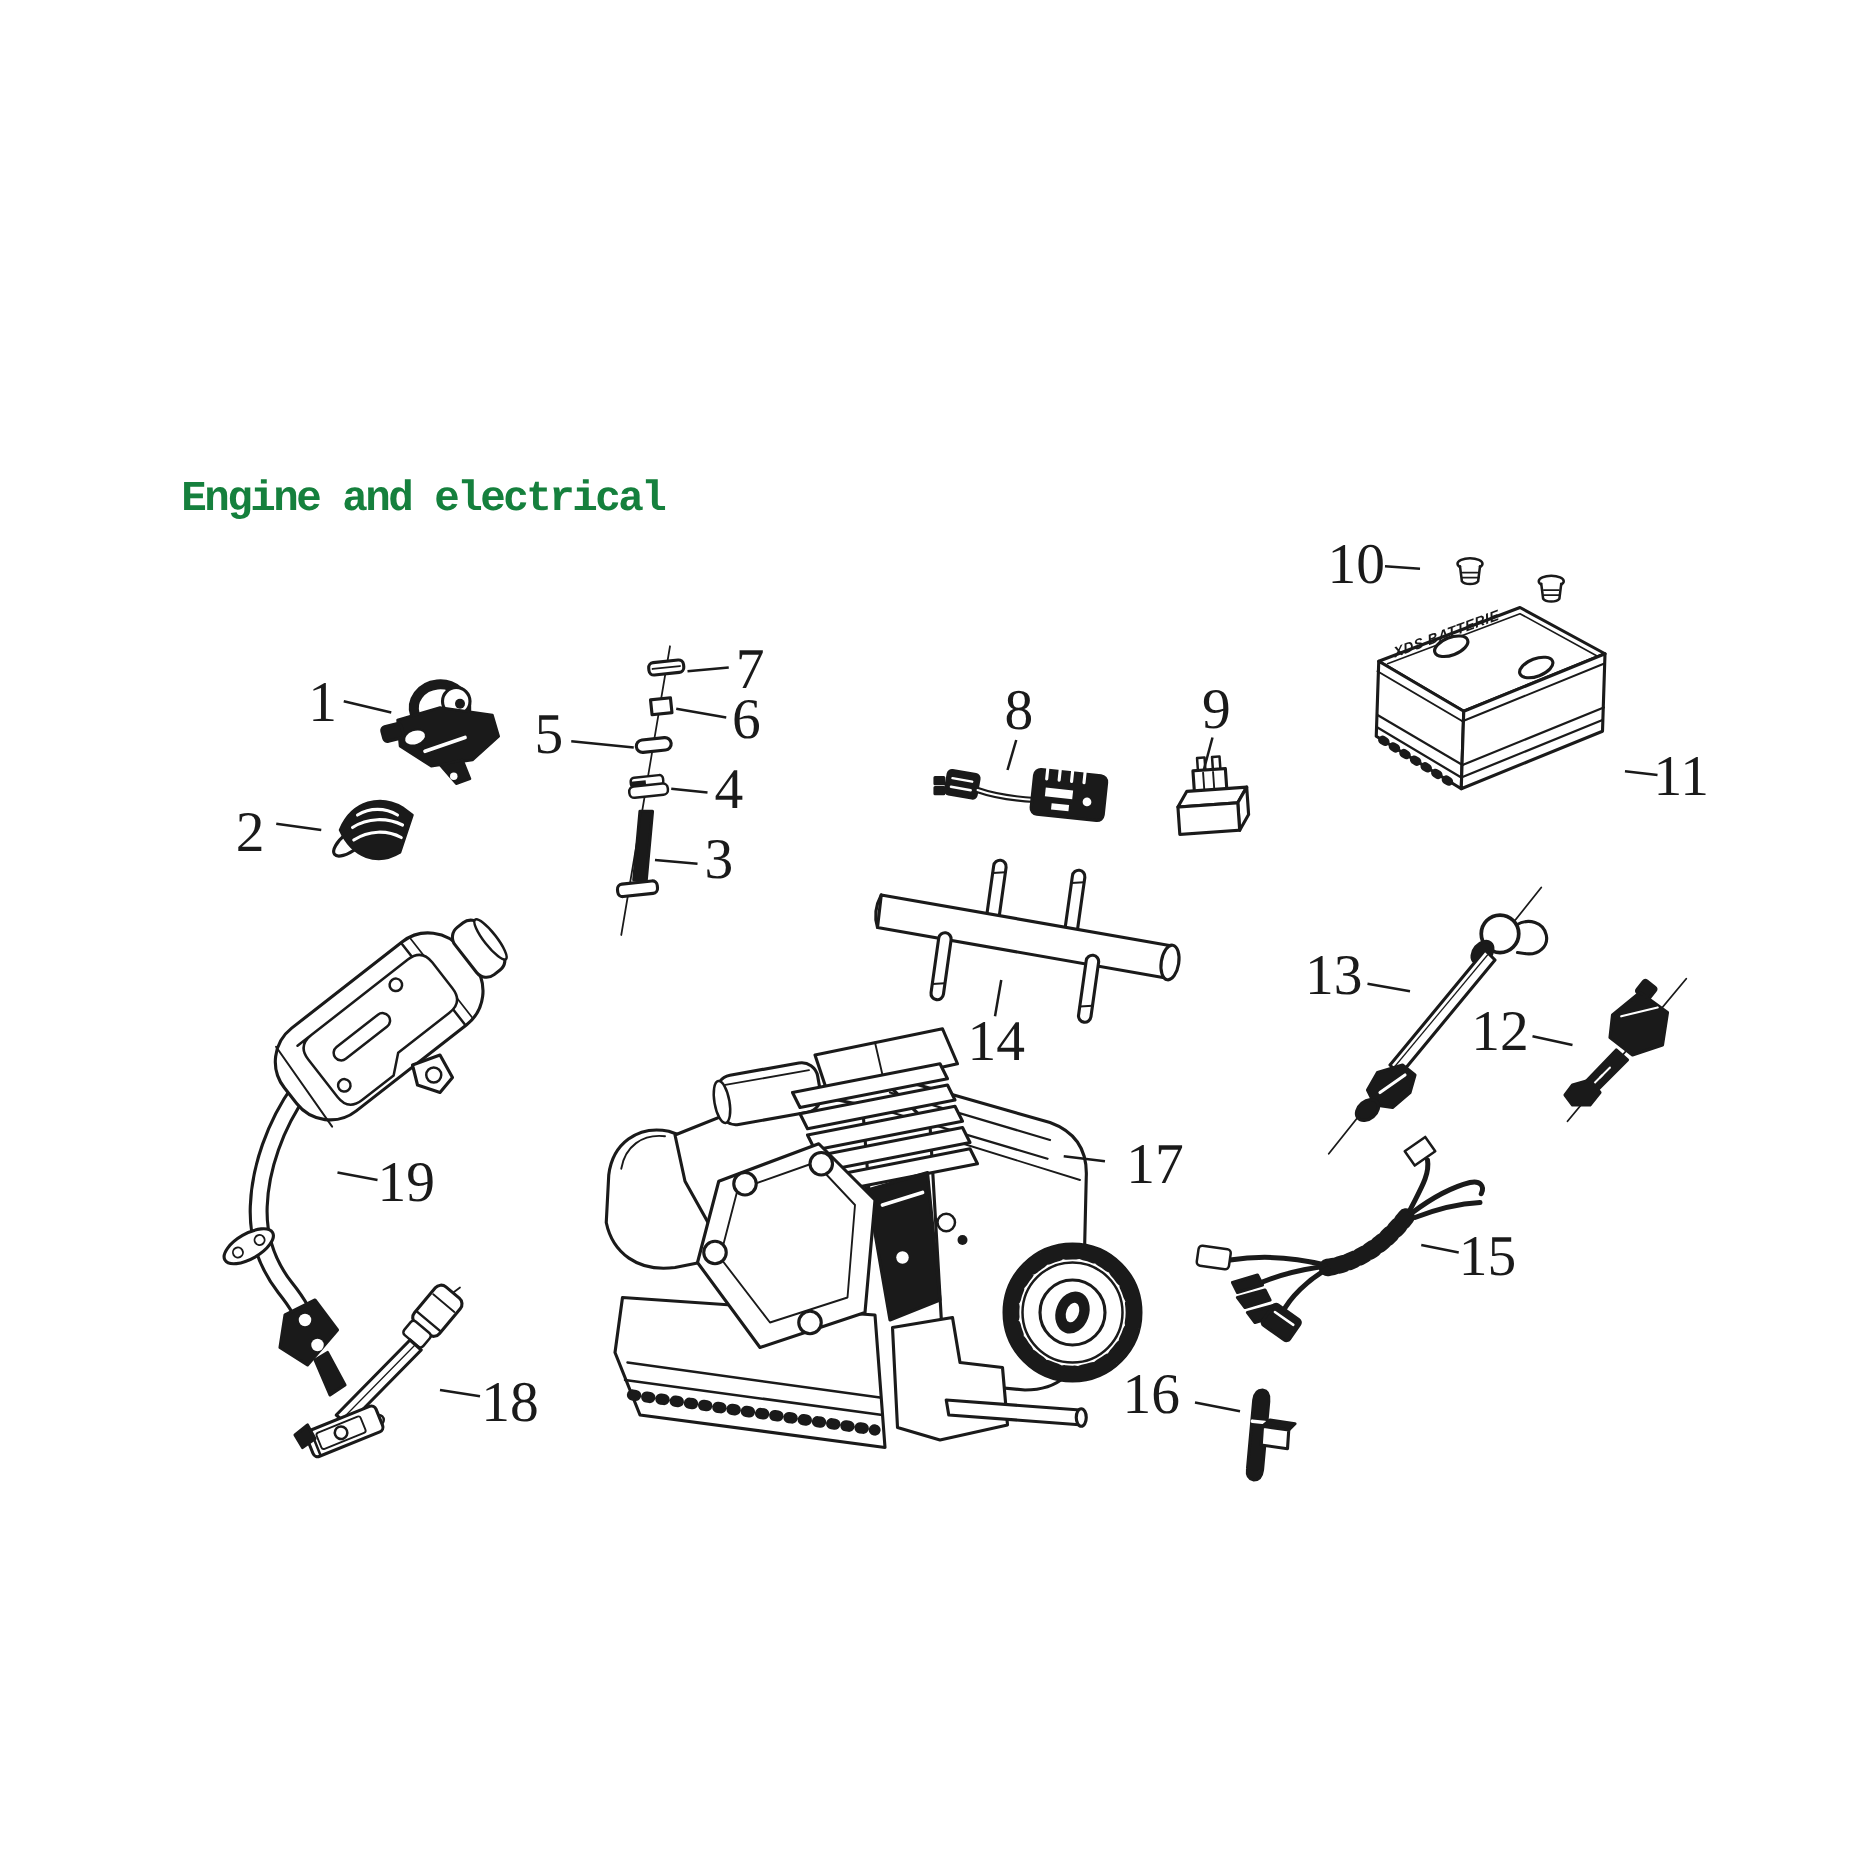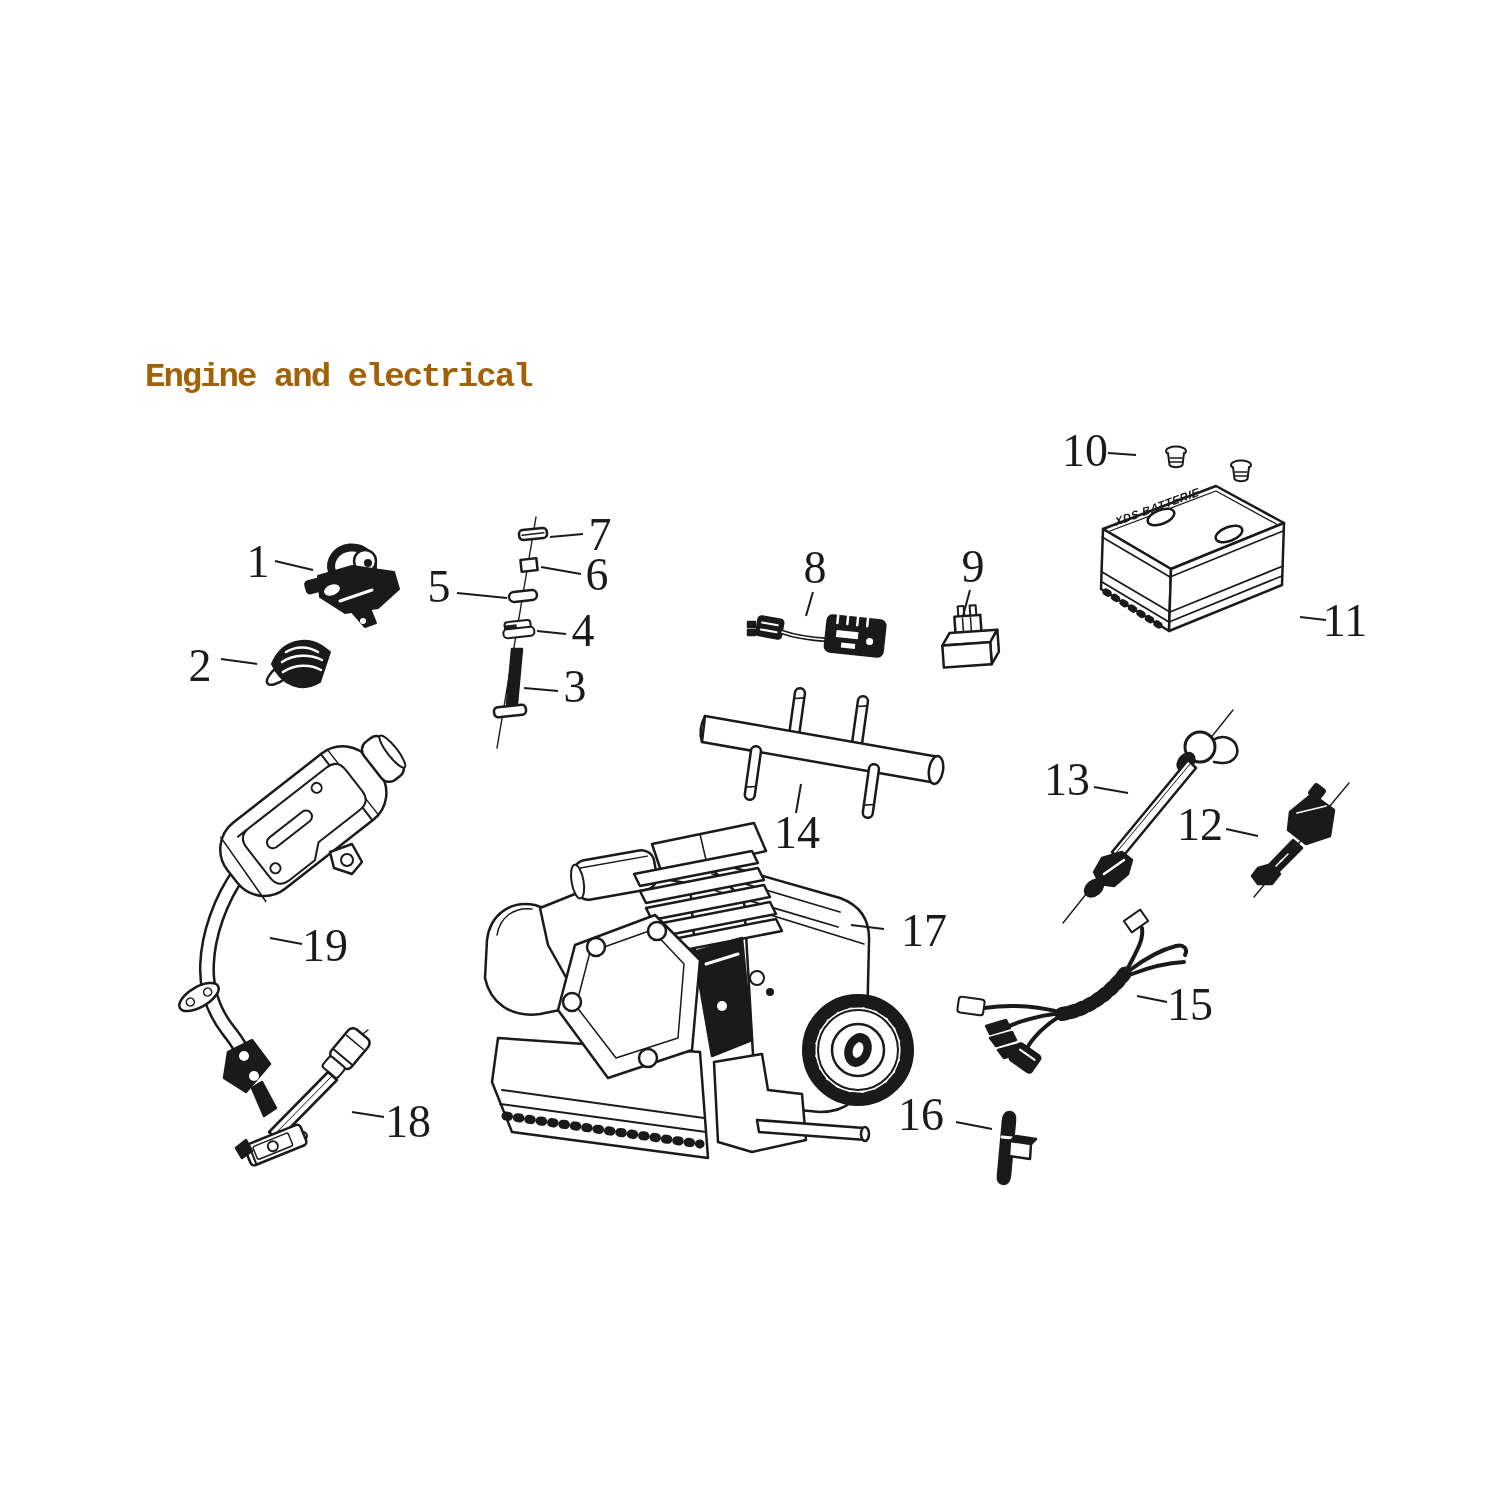--- a/index.html
+++ b/index.html
@@ -1,20 +1,20 @@
 <!DOCTYPE html>
 <html><head>
 <meta charset="utf-8">
 <style>
   html,body{margin:0;padding:0;background:#ffffff;}
   .page{position:relative;width:1500px;height:1500px;background:#ffffff;overflow:hidden;
         font-family:"Liberation Sans",sans-serif;}
-  .diagram-title{position:absolute;left:145px;top:358px;
+  .diagram-title{position:absolute;left:145px;top:381px;
         font-family:"Liberation Mono",monospace;font-weight:700;font-size:34px;
-        letter-spacing:-2px;color:#a16207;white-space:nowrap;}
+        letter-spacing:-2px;color:#15803d;white-space:nowrap;}
   svg{position:absolute;left:0;top:0;}
   .callout-num{font-family:"Liberation Serif",serif;font-size:46px;fill:#1a1a1a;}
   .battery-text{font-family:"Liberation Sans",sans-serif;font-weight:bold;font-style:italic;
         font-size:11.5px;fill:#1a1a1a;letter-spacing:0.5px;stroke:none;}
   .leader{stroke:#1a1a1a;stroke-width:2;}
   .cl{stroke:#1a1a1a;stroke-width:1.4;}
 </style>
 </head>
 <body>
 

